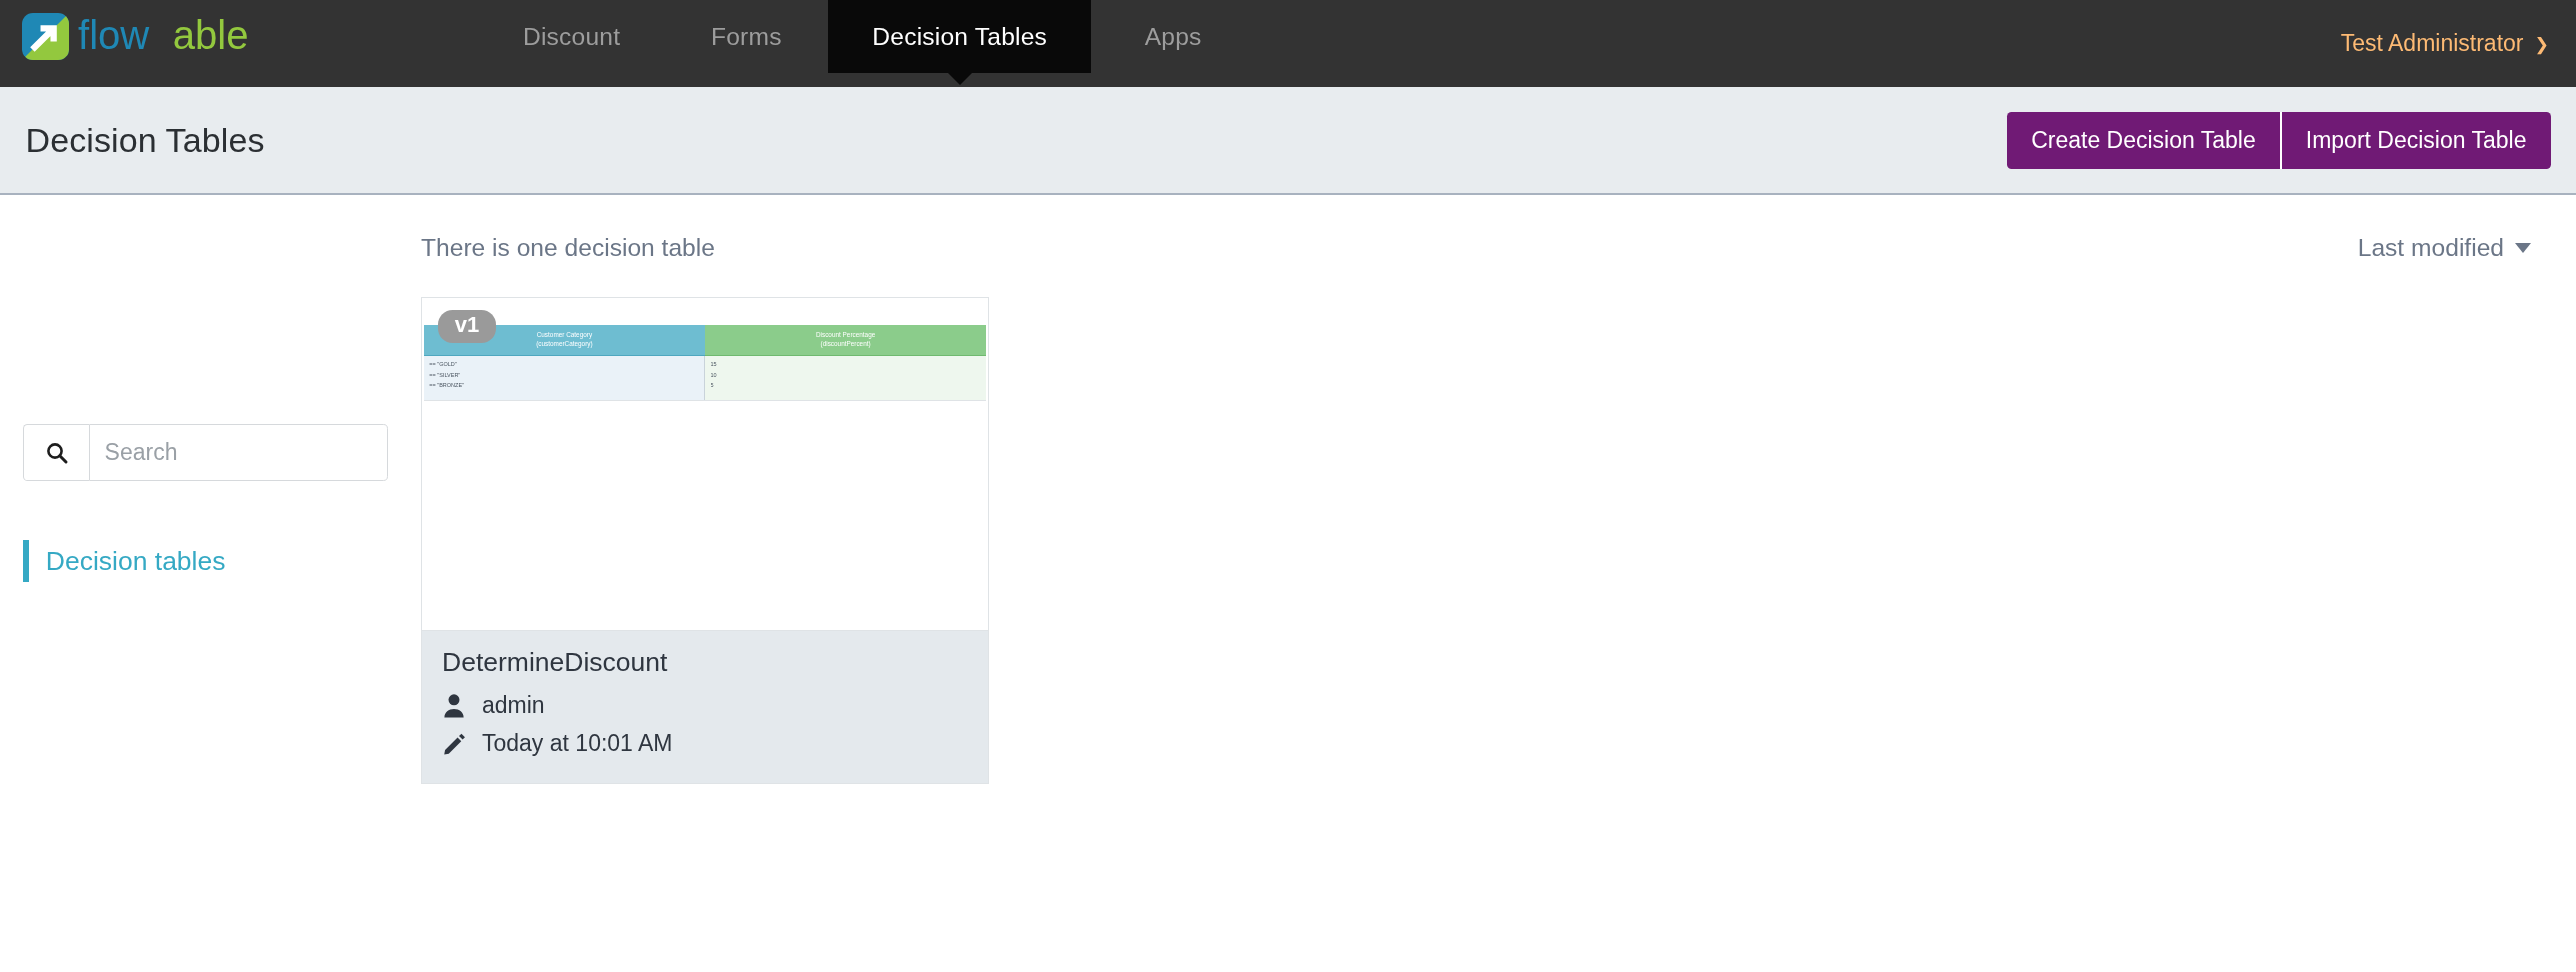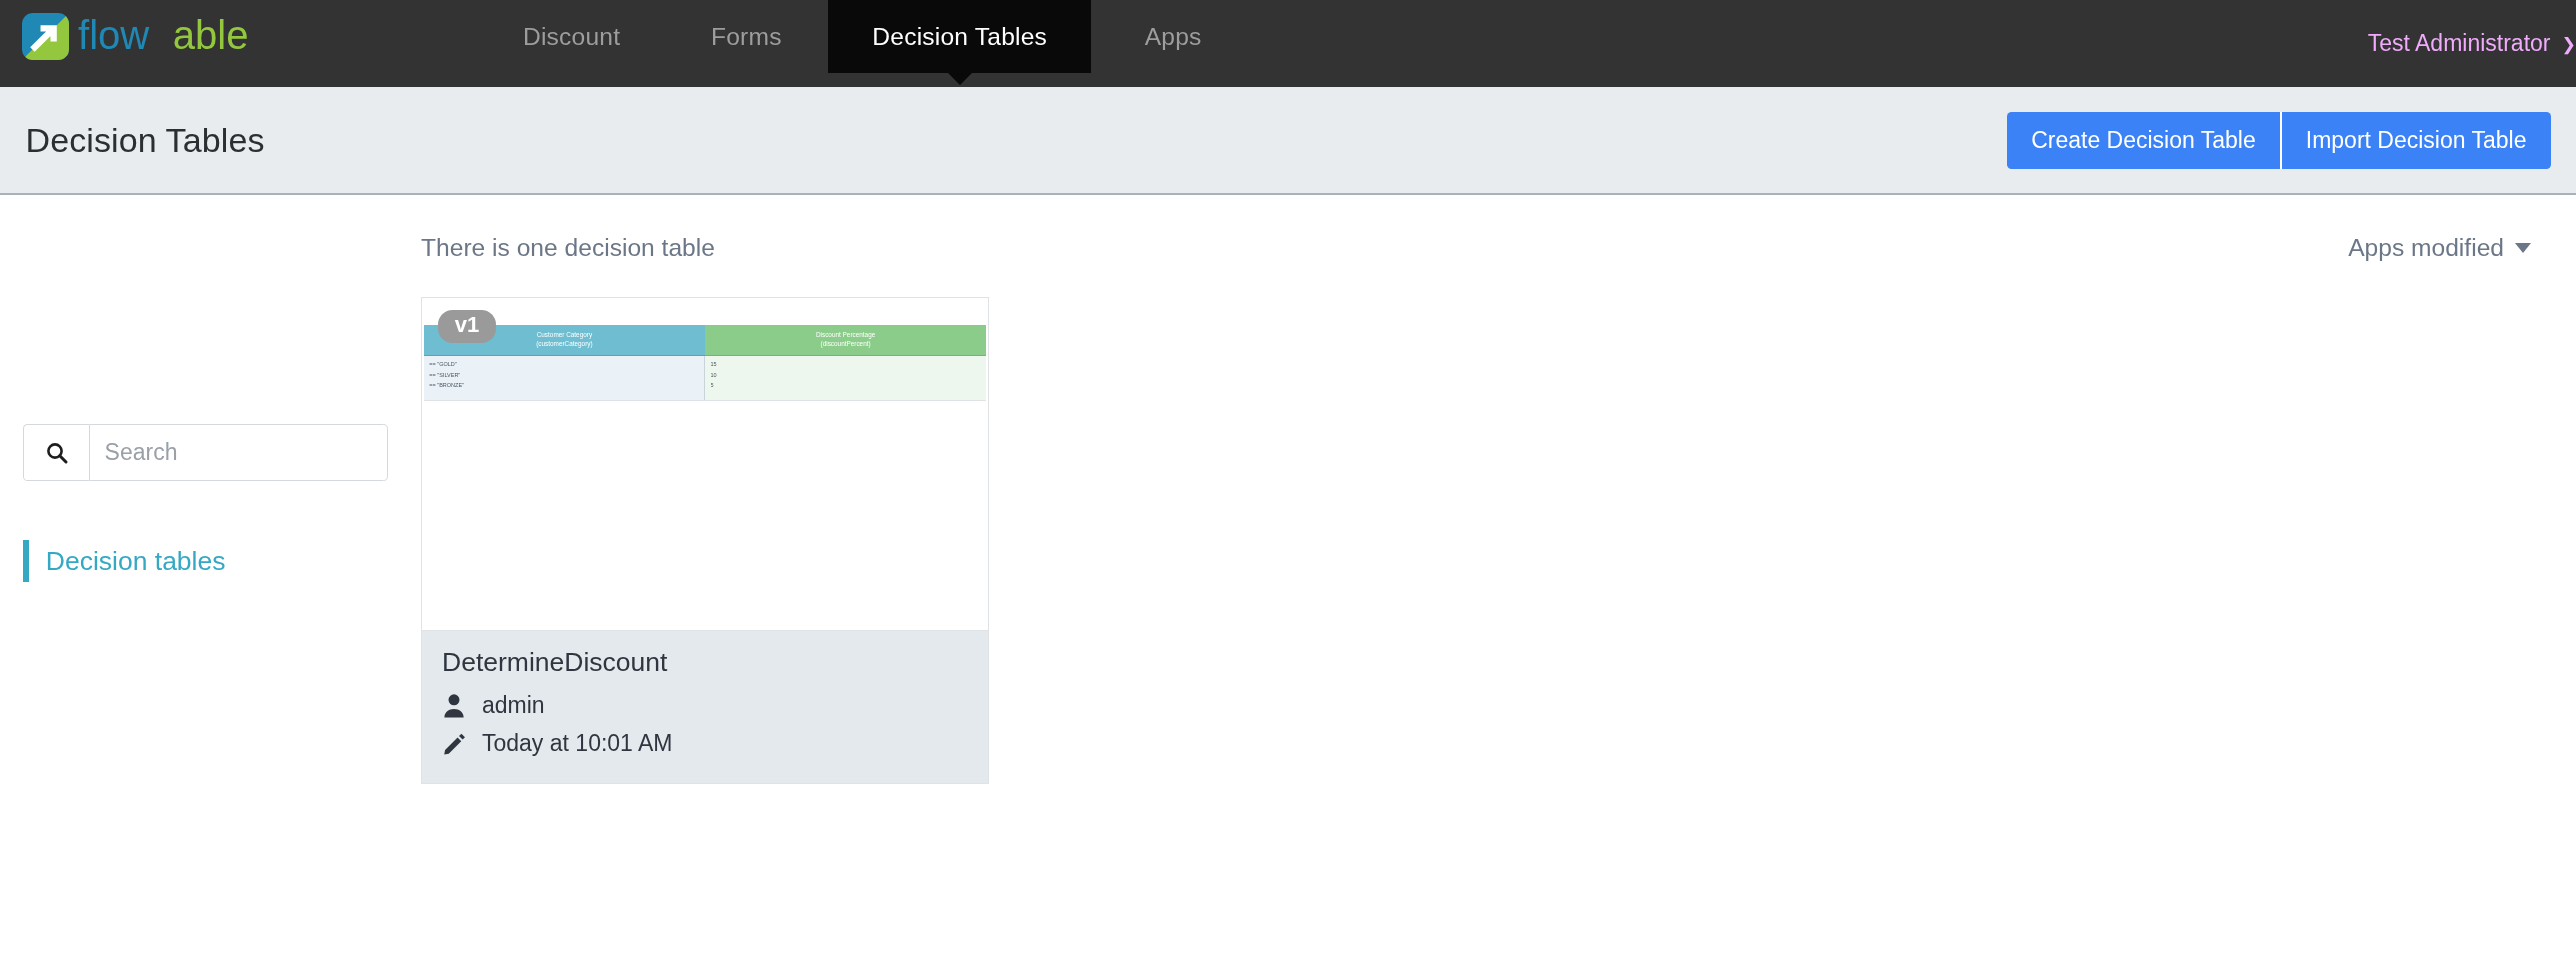--- a/index.html
+++ b/index.html
@@ -64,21 +64,22 @@
     width: 0; height: 0;
     border-left: 12px solid transparent;
     border-right: 12px solid transparent;
     border-top: 12px solid #090909;
   }
 
   .user-menu {
     margin-left: auto;
     display: flex;
     align-items: center;
-    color: #f0abfc;
+    padding-right: 27px;
+    color: #fdba74;
     font-size: 23px;
     cursor: pointer;
     white-space: nowrap;
   }
   .user-menu .caret-down {
     display: inline-block;
     margin-left: 11px;
     font-size: 17.3px;
     line-height: 1;
     transform: translateY(0.9px);
@@ -100,21 +101,21 @@
     font-weight: 400;
     letter-spacing: 0.1px;
   }
   .header-actions {
     margin-left: auto;
     display: flex;
     align-items: center;
   }
   .btn-group { display: flex; }
   .btn {
-    background: #3b82f6;
+    background: #701a75;
     color: #ffffff;
     border: none;
     font-family: "Liberation Sans", sans-serif;
     font-size: 23px;
     padding: 0 24px;
     height: 57px;
     line-height: 57px;
     cursor: pointer;
     white-space: nowrap;
   }
@@ -395,21 +396,21 @@
         <span class="side-nav-label">Decision tables</span>
       </div>
     </nav>
   </aside>
 
   <main class="main-col">
 
     <div class="main-toolbar">
       <div class="result-count">There is one decision table</div>
       <div class="sort-control">
-        <span>Apps modified</span>
+        <span>Last modified</span>
         <span class="caret-down"></span>
       </div>
     </div>
 
     <div class="card-grid">
 
       <div class="dt-card">
 
         <div class="card-thumb">
           <span class="version-badge">v1</span>

